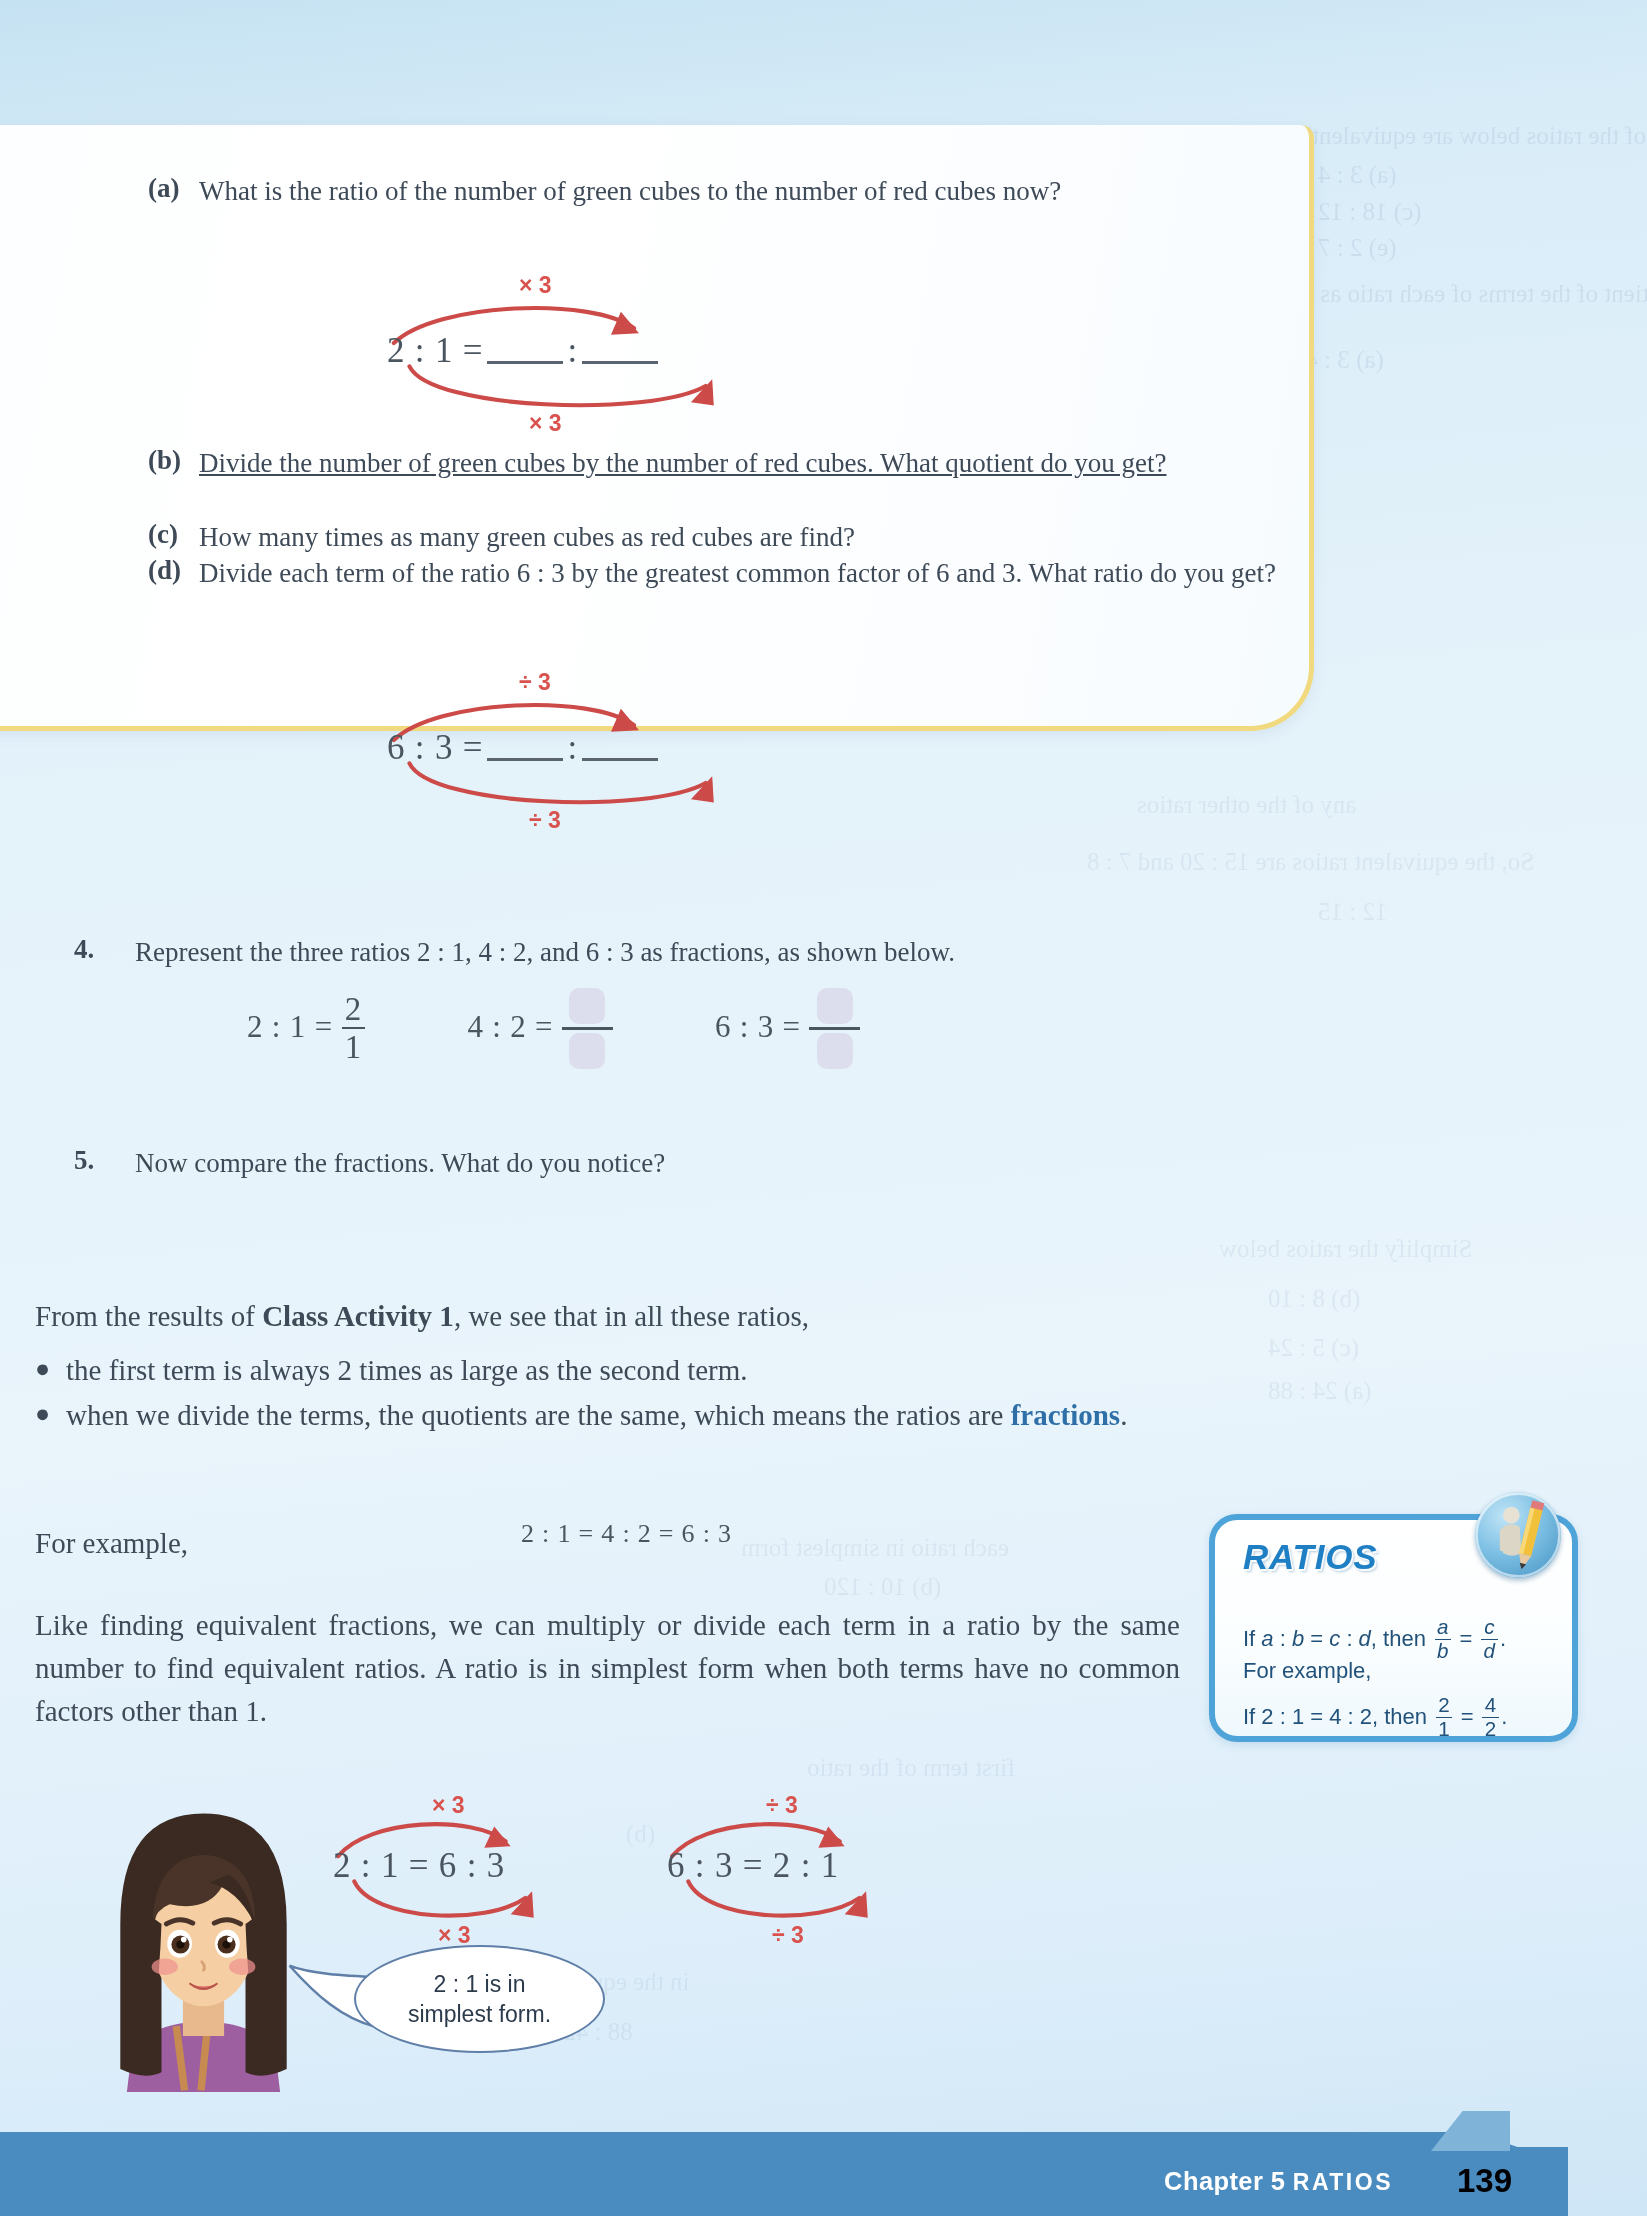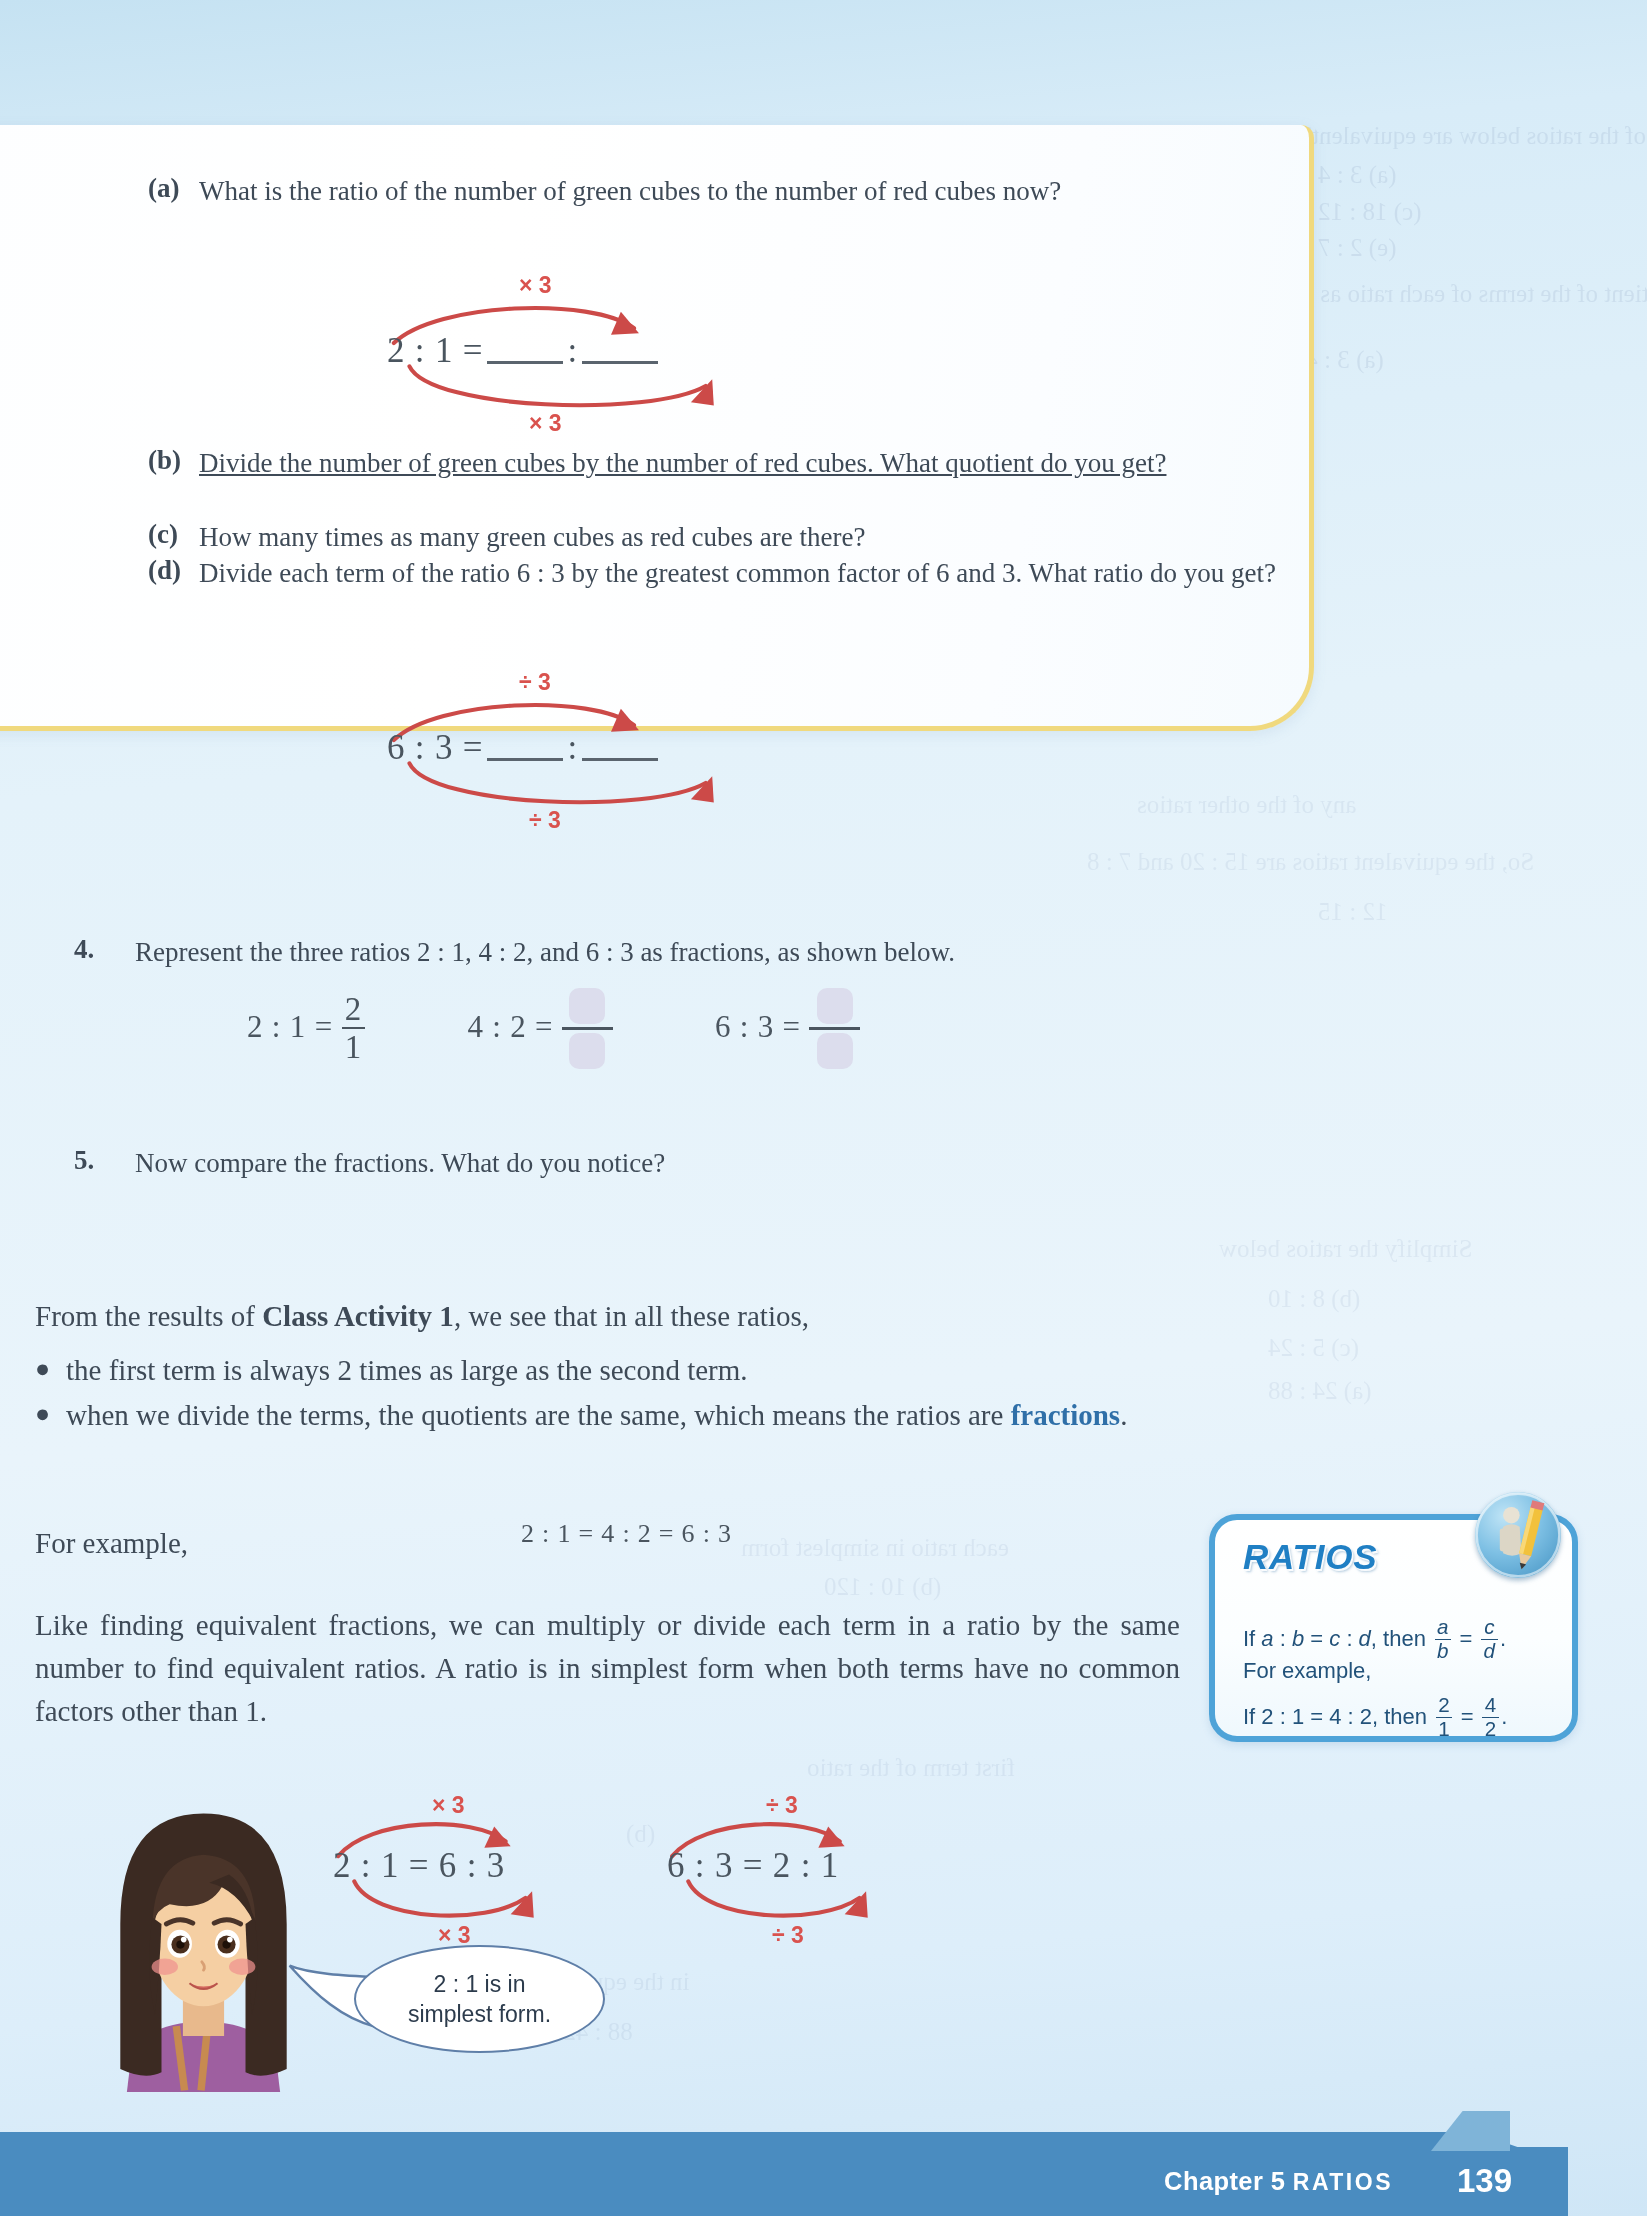--- a/index.html
+++ b/index.html
@@ -93,21 +93,21 @@
   
   #footer-bar{position:absolute;left:0;bottom:0;width:1568px;height:69px;
     background:#4a8cc0;}
   #footer-bar:before{content:"";position:absolute;left:0;top:-21.4px;width:1528px;height:25px;
     background:#4a8cc0;clip-path:polygon(0 100%,0 26%,96.5% 26%,100% 100%);}
   #footer-notch{position:absolute;right:58px;top:-36px;width:79px;height:40px;
     background:#7fb4d8;clip-path:polygon(22% 100%,0 100%,40% 0,100% 0,100% 100%);}
   #footer-chapter{position:absolute;right:175px;top:20px;color:#ffffff;font-size:25.5px;
     font-weight:bold;font-family:"Liberation Sans",sans-serif;letter-spacing:0.4px;}
   #footer-chapter .cap{letter-spacing:2.5px;font-size:23px;}
-  #footer-page{position:absolute;right:56px;top:15px;color:#ffffff;font-size:33px;
+  #footer-page{position:absolute;right:56px;top:15px;color:#000000;font-size:33px;
     font-weight:bold;font-family:"Liberation Sans",sans-serif;}
 </style>
 </head>
 <body>
 
 <div class="ghost" style="left:1301px;top:122px;font-size:25px;">Which of the ratios below are equivalent?</div>
 <div class="ghost" style="left:1318px;top:161px;font-size:25px;">(a)  3 : 4</div>
 <div class="ghost" style="left:1318px;top:198px;font-size:25px;">(c)  18 : 12</div>
 <div class="ghost" style="left:1318px;top:234px;font-size:25px;">(e)  2 : 7</div>
 <div class="ghost" style="left:1219px;top:280px;font-size:25px;">Express the quotient of the terms of each ratio as a fraction</div>
@@ -153,21 +153,21 @@
       <div class="oplabel" style="left:142px;top:138px;">× 3</div>
     </div>
 
     <div class="qrow" style="left:148px;top:320px;width:1153px;">
       <div class="qlab">(b)</div>
       <div class="qtxt just" style="width:1095px;text-decoration:underline;">Divide the number of green cubes by the number of red cubes. What quotient do you get?</div>
     </div>
 
     <div class="qrow" style="left:148px;top:394px;width:1153px;">
       <div class="qlab">(c)</div>
-      <div class="qtxt" style="width:1095px;">How many times as many green cubes as red cubes are there?</div>
+      <div class="qtxt" style="width:1095px;">How many times as many green cubes as red cubes are find?</div>
     </div>
 
     <div class="qrow" style="left:148px;top:430px;width:1153px;">
       <div class="qlab">(d)</div>
       <div class="qtxt just" style="width:1095px;">Divide each term of the ratio 6 : 3 by the greatest common factor of 6 and 3. What ratio do you get?</div>
     </div>
 
     <div class="eqblock" style="left:387px;top:544px;width:445px;height:124px;">
       <div class="oplabel" style="left:132px;top:0px;">÷ 3</div>
       <svg class="arcsvg" style="left:0;top:25px;" width="346" height="51" viewBox="0 0 420 62">

